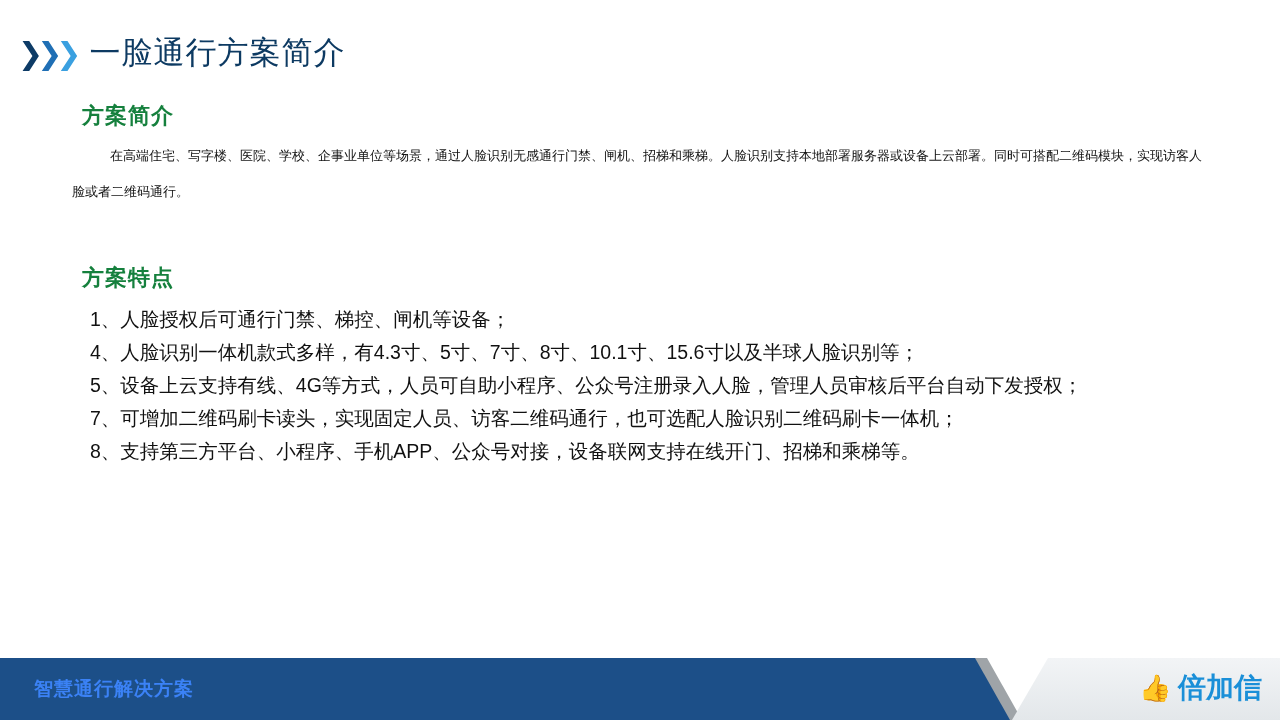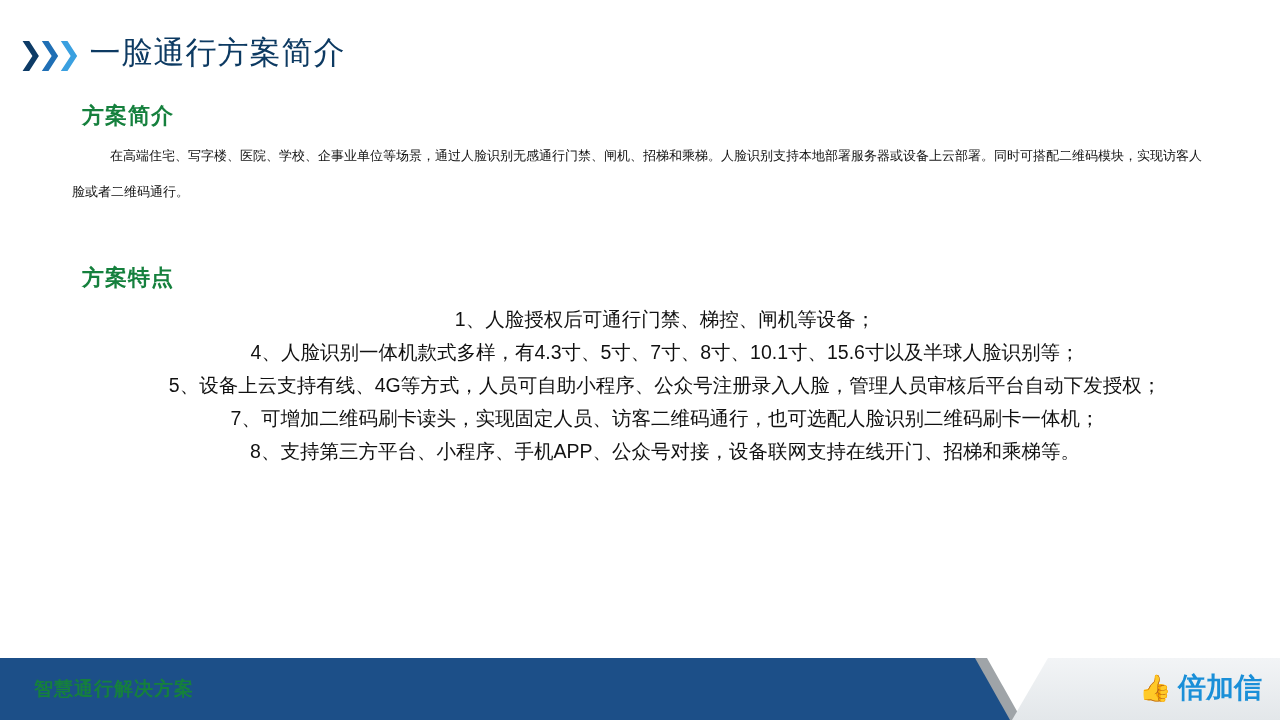--- a/index.html
+++ b/index.html
@@ -70,21 +70,20 @@
     text-indent: 38px;
     text-align: justify;
   }
 
   
   .feat-list {
     position: absolute;
     left: 90px; top: 303px;
     width: 1150px;
     list-style: none;
-    text-align: center;
   }
   .feat-list li {
     font-size: 19.5px;
     color: #111111;
     height: 33px;
     line-height: 33px;
     white-space: nowrap;
   }
 
   
@@ -101,21 +100,21 @@
     left: 0; bottom: 0;
     width: 1022px; height: 62px;
     background: #9fa4a8;
     clip-path: polygon(0 0, 987px 0, 1022px 62px, 0 62px);
   }
   .footer-text {
     position: absolute;
     left: 34px; bottom: 18px;
     font-size: 19px;
     font-weight: bold;
-    color: #15803d;
+    color: #3b82f6;
     letter-spacing: 1px;
   }
   .footer-right {
     position: absolute;
     right: 0; bottom: 0;
     width: 268px; height: 62px;
     background: linear-gradient(180deg, #f2f4f6 0%, #e3e7ea 100%);
     clip-path: polygon(36px 0, 268px 0, 268px 62px, 0 62px);
   }
   .brand {

